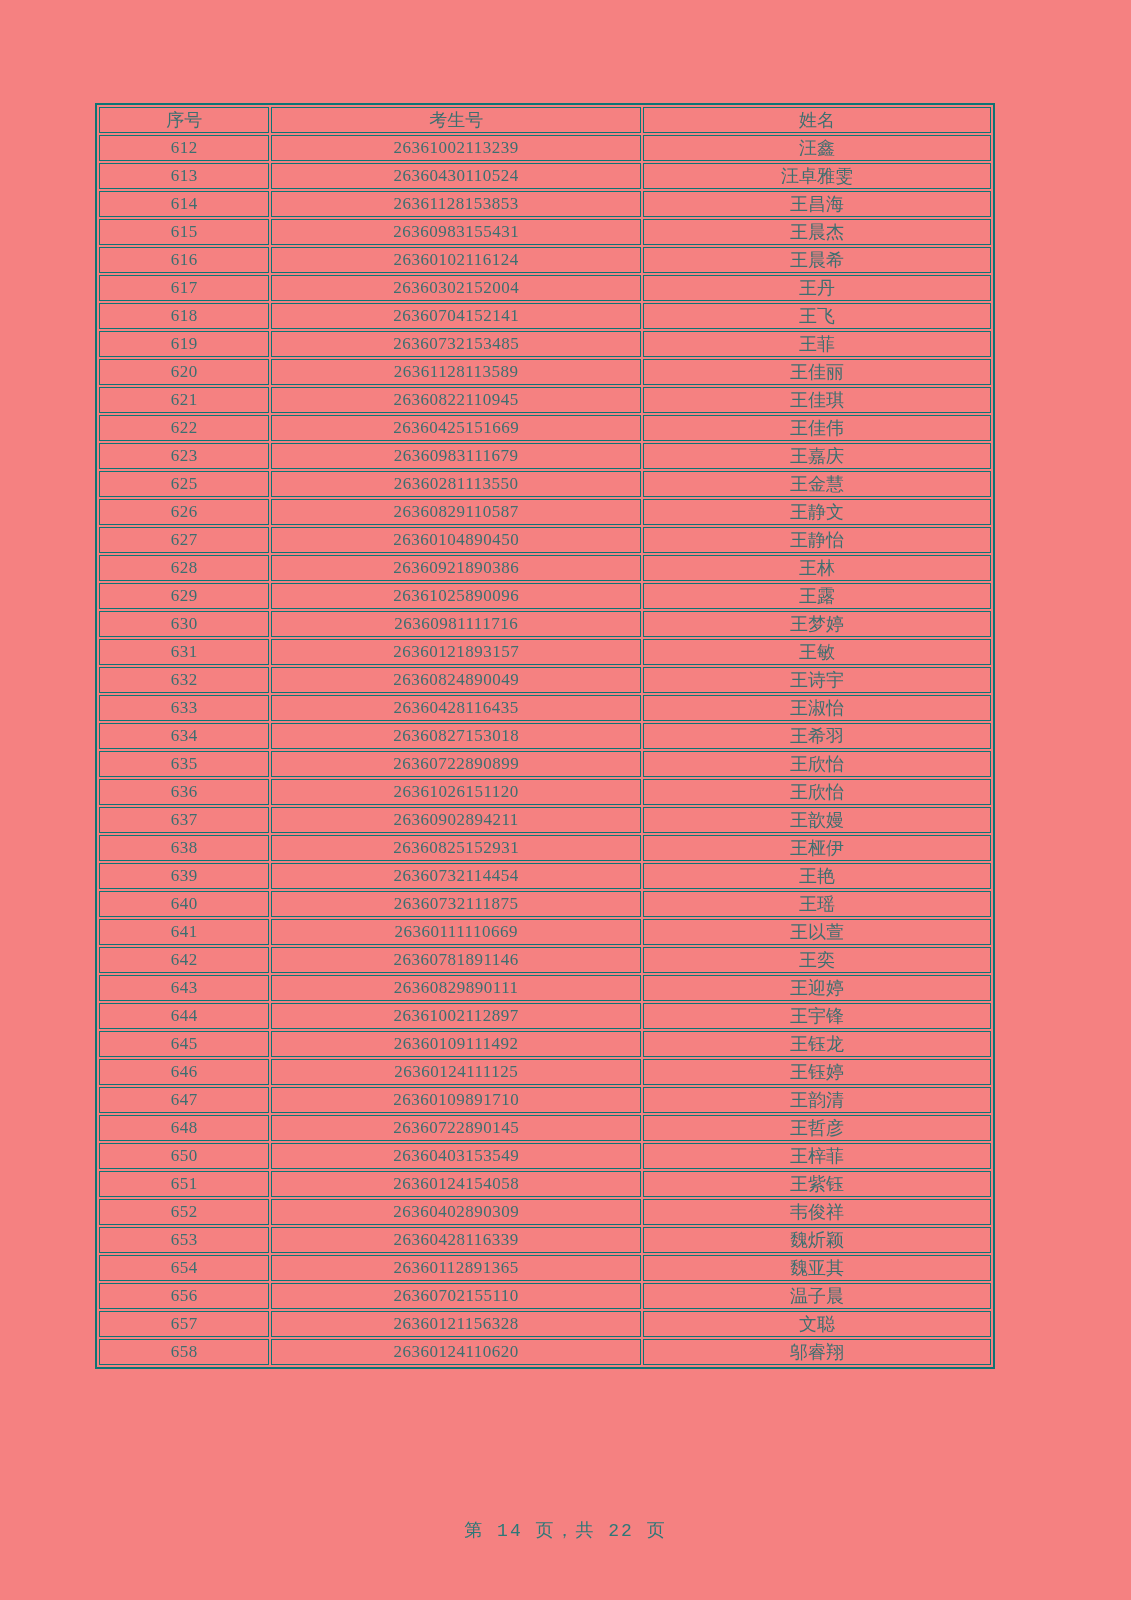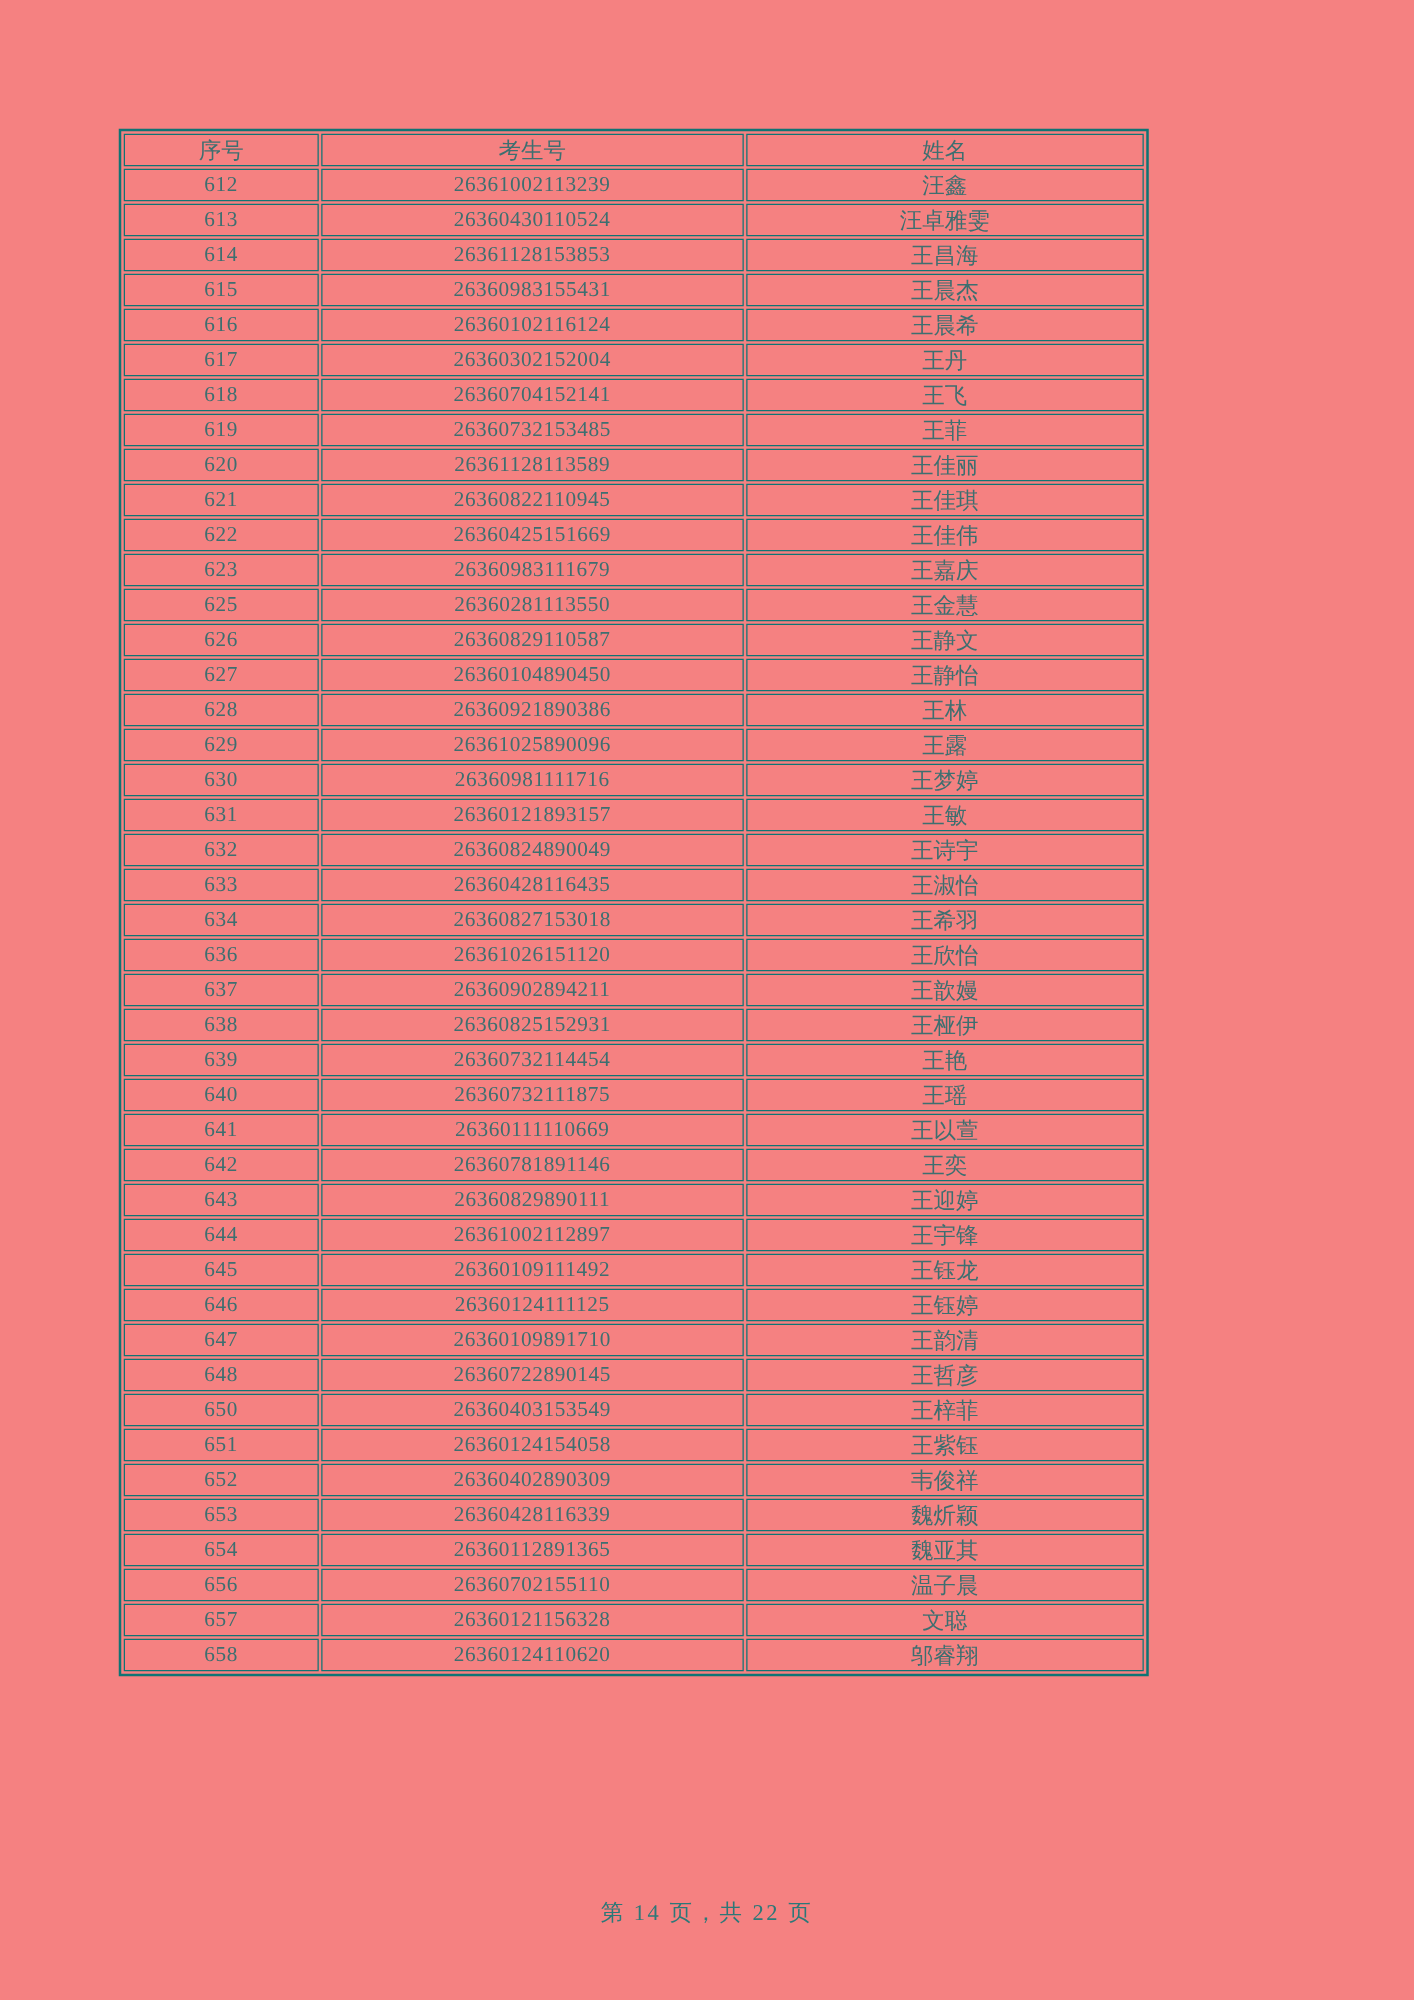--- a/index.html
+++ b/index.html
@@ -11,21 +11,21 @@
     height: 1600px;
     position: relative;
     background: #f58181;
     font-family: "Liberation Serif", "DejaVu Serif", serif;
     overflow: hidden;
   }
   .sheet-table {
     position: absolute;
     left: 95px;
     top: 103px;
-    width: 824px;
+    width: 900px;
     border-collapse: separate;
     border-spacing: 2px;
     border: 2px solid #0e7474;
     table-layout: fixed;
   }
   .sheet-table th,
   .sheet-table td {
     border: 1px solid #0e7474;
     height: 24px;
     line-height: 24px;
@@ -47,21 +47,21 @@
   }
   .page-footer {
     position: absolute;
     left: 0;
     top: 1518px;
     width: 100%;
     text-align: center;
     color: #2c7878;
     font-size: 18px;
     letter-spacing: 2px;
-    font-family: Liberation Serif, serif;
+    font-family: Liberation Mono, monospace;
   }
 </style>
 </head>
 <body>
 
 <table class="sheet-table">
   <colgroup>
     <col class="col-serial">
     <col class="col-candno">
     <col class="col-name">
@@ -200,20 +200,25 @@
     <td class="num">26360428116435</td>
     <td>王淑怡</td>
   </tr>
 
   <tr>
     <td class="num">634</td>
     <td class="num">26360827153018</td>
     <td>王希羽</td>
   </tr>
 
+  <tr>
+    <td class="num">635</td>
+    <td class="num">26360722890899</td>
+    <td>王欣怡</td>
+  </tr>
 
   <tr>
     <td class="num">636</td>
     <td class="num">26361026151120</td>
     <td>王欣怡</td>
   </tr>
 
   <tr>
     <td class="num">637</td>
     <td class="num">26360902894211</td>

